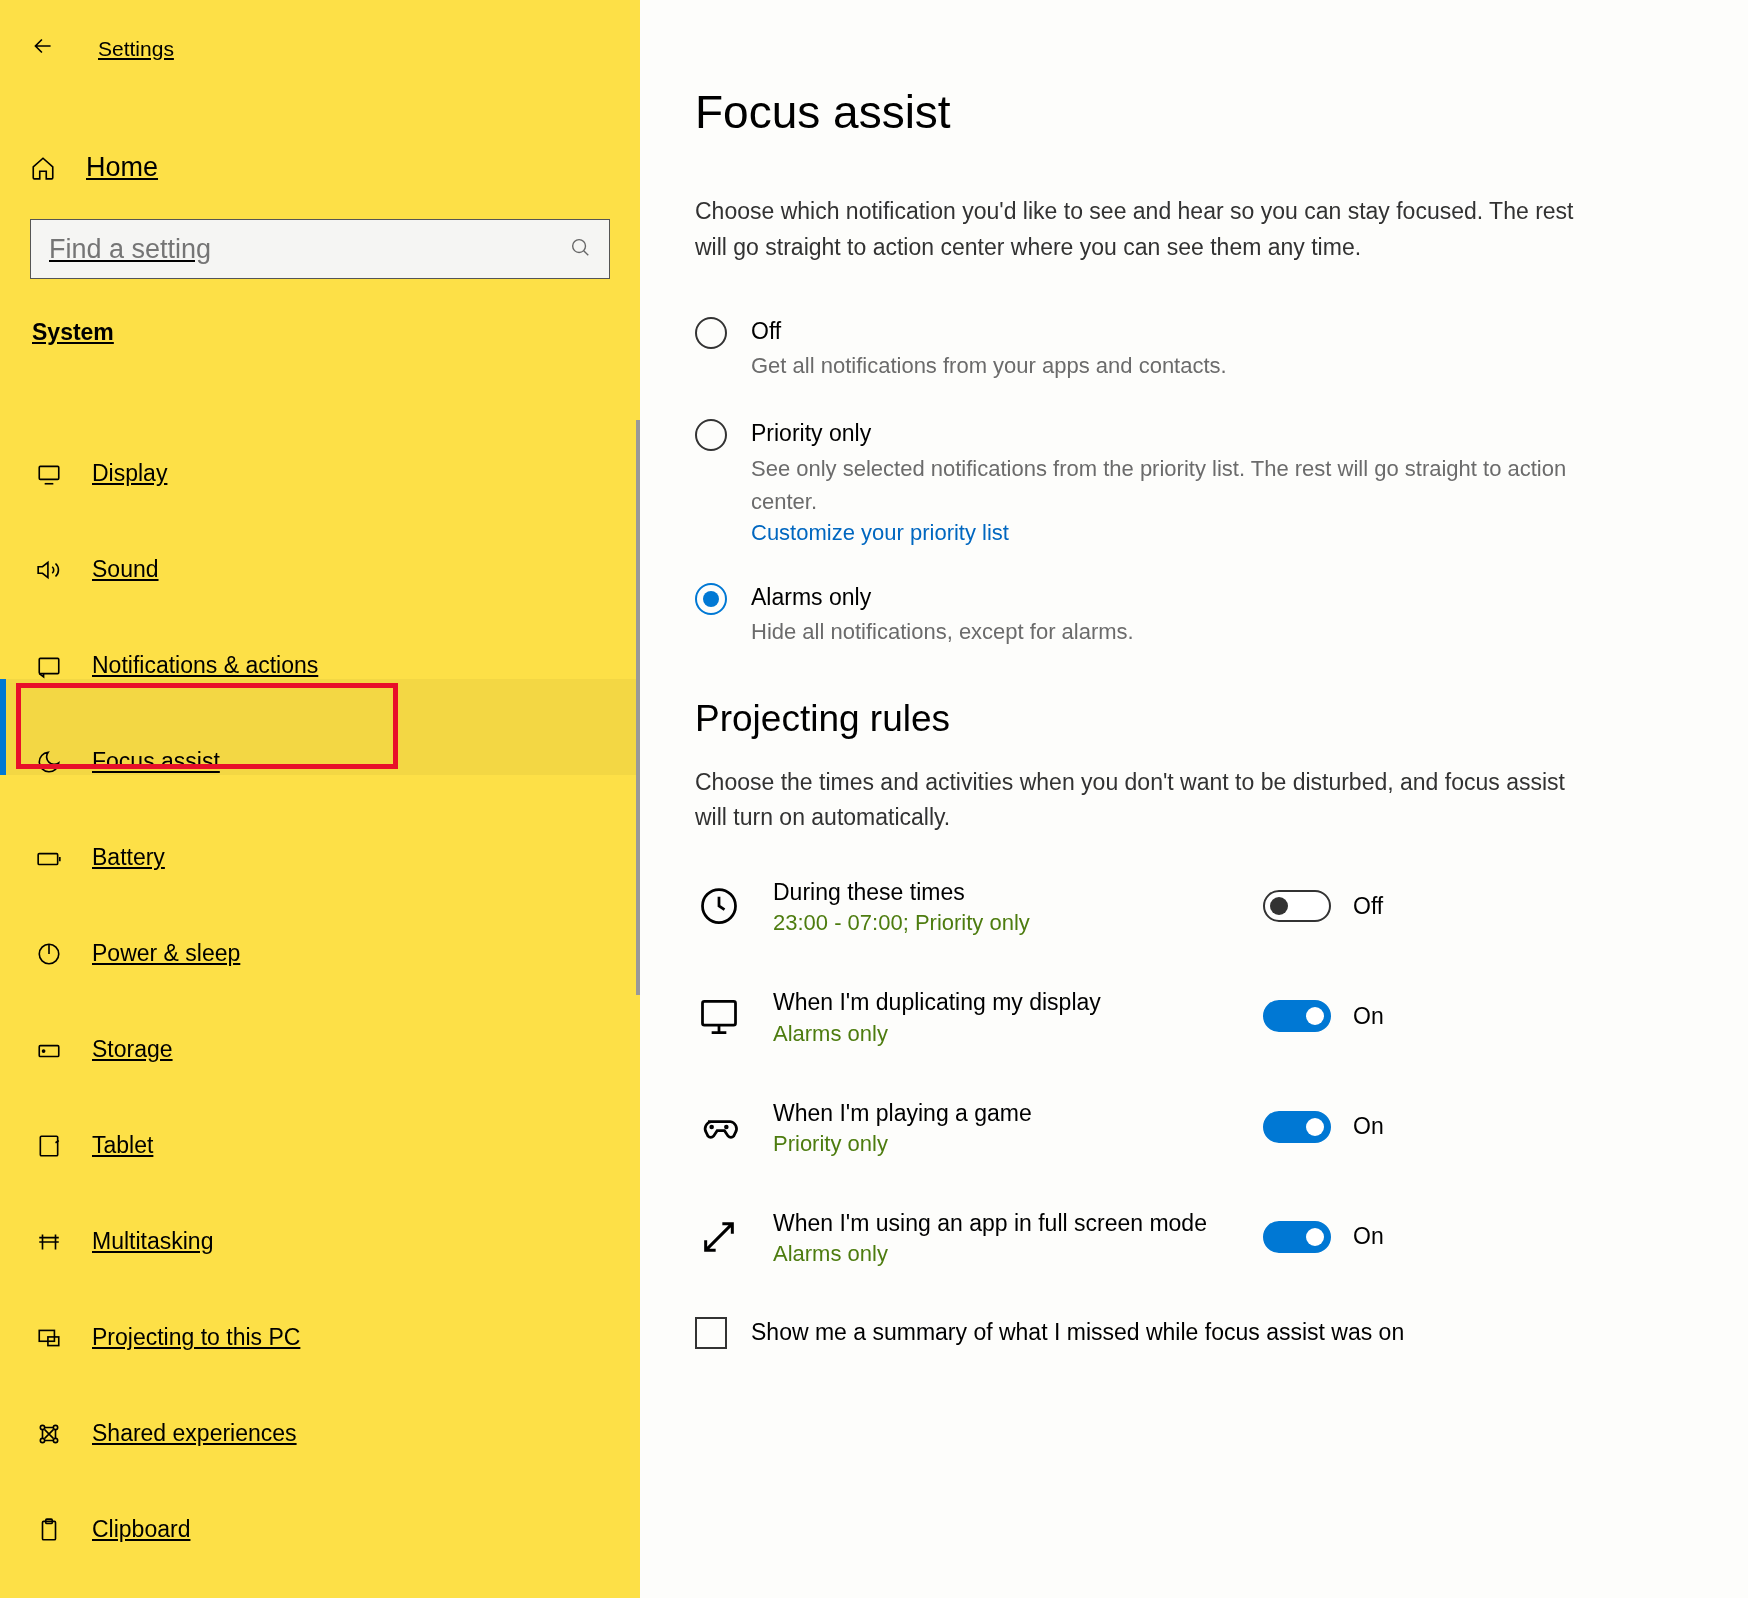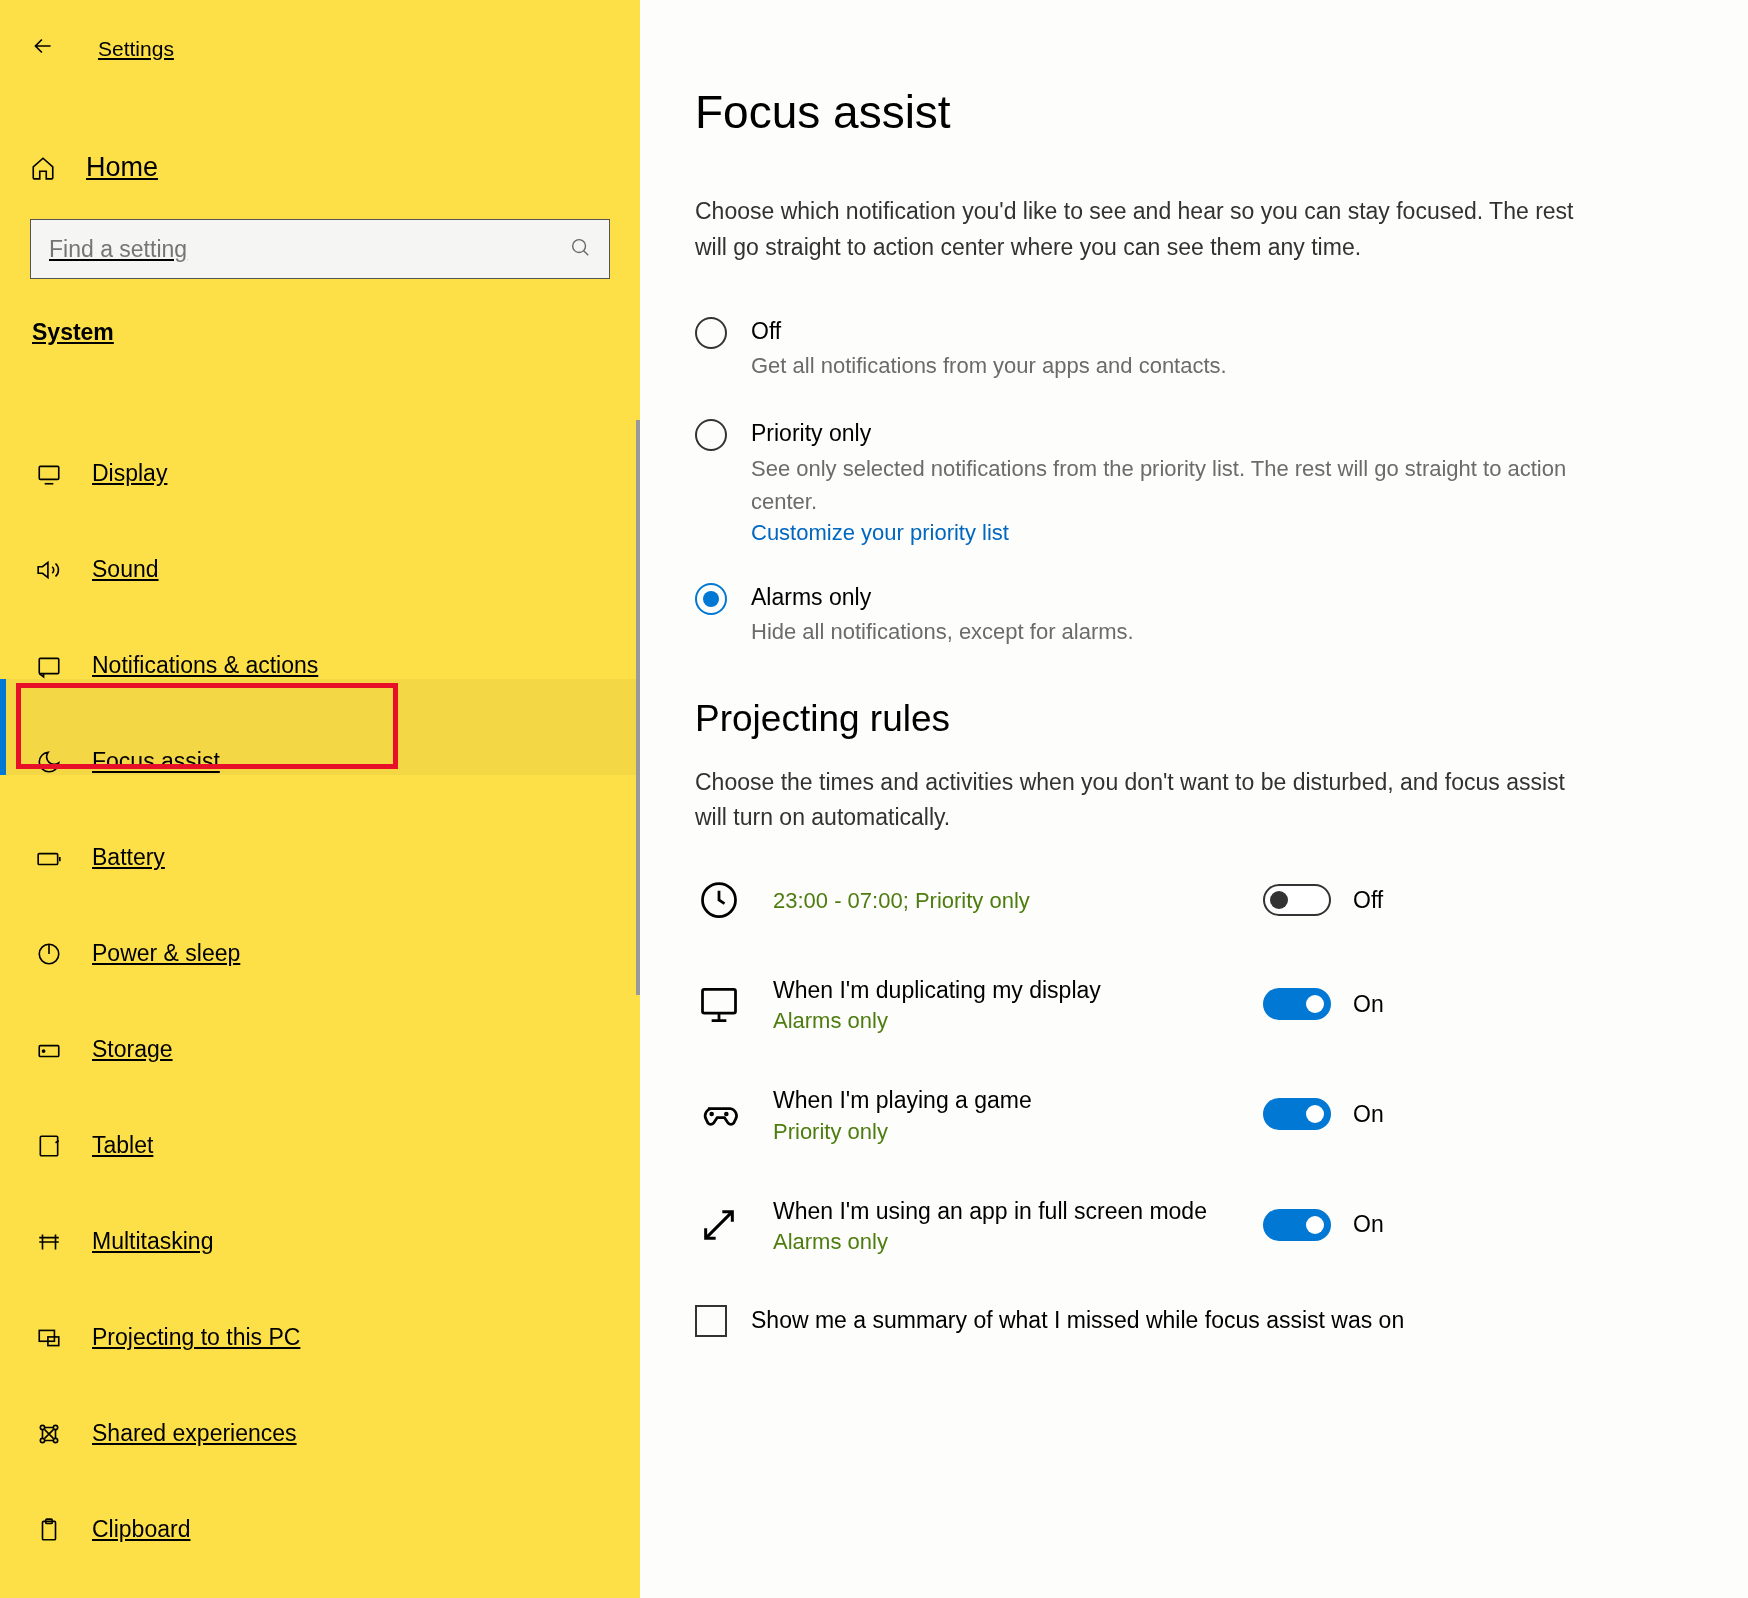--- a/index.html
+++ b/index.html
@@ -42,21 +42,21 @@
       height: 60px;
       display: flex;
       align-items: center;
       padding: 0 18px;
       justify-content: space-between;
       background: #f5f5f3;
     }
     .search-box input {
       border: none;
       outline: none;
-      font-size: 23px;
+      font-size: 27px;
       color: #666;
       background: transparent;
       flex: 1;
     }
     .category-title {
       padding: 10px 32px 25px 32px;
       font-size: 23px;
       font-weight: 600;
     }
     .nav-list { margin-top: 20px; }
@@ -442,20 +442,21 @@
 
     <div class="rules">
       <div class="rule-row">
         <div class="rule-icon">
             <svg width="44" height="44" viewBox="0 0 24 24" fill="none" stroke="#000" stroke-width="1.5">
               <circle cx="12" cy="12" r="9"></circle>
               <path d="M12 7v5l3 2"></path>
             </svg>
           </div>
         <div class="rule-text">
+          <div class="rule-title">During these times</div>
           <div class="rule-sub">23:00 - 07:00; Priority only</div>
         </div>
         <div class="toggle-group">
           <div class="toggle">
               <div class="knob"></div>
             </div>
           <span class="toggle-label">Off</span>
         </div>
       </div>
 

